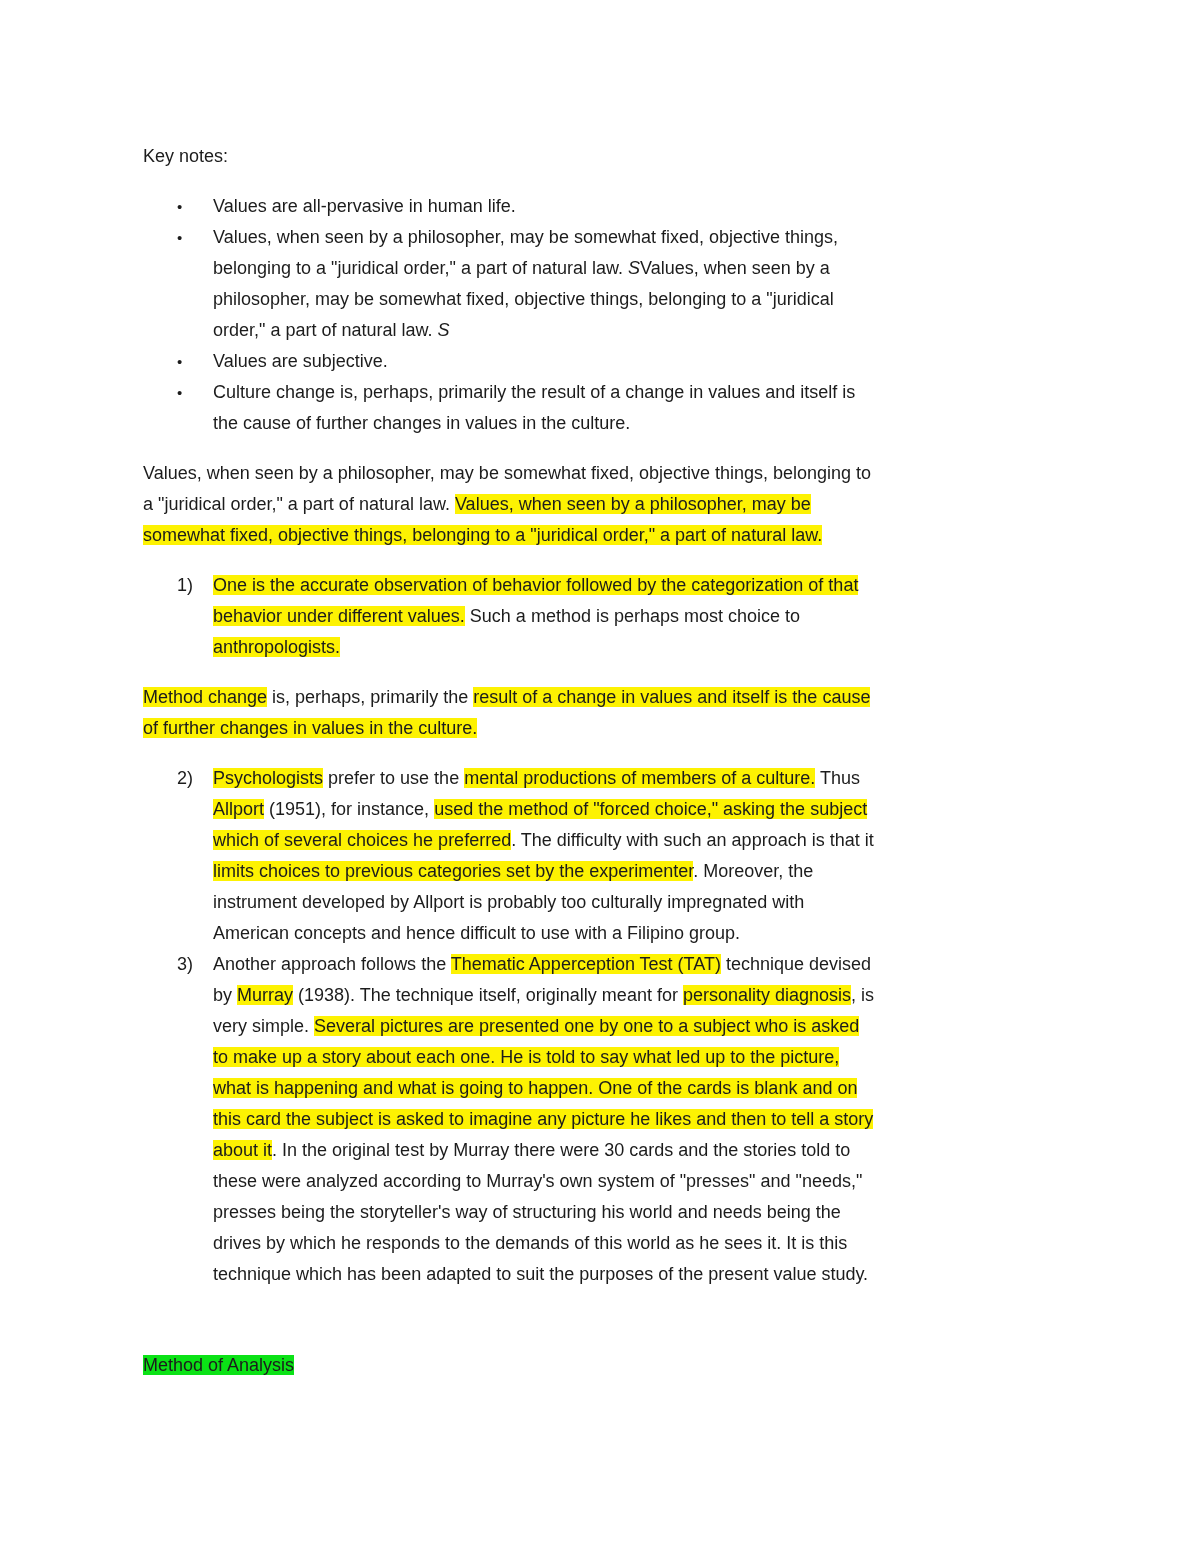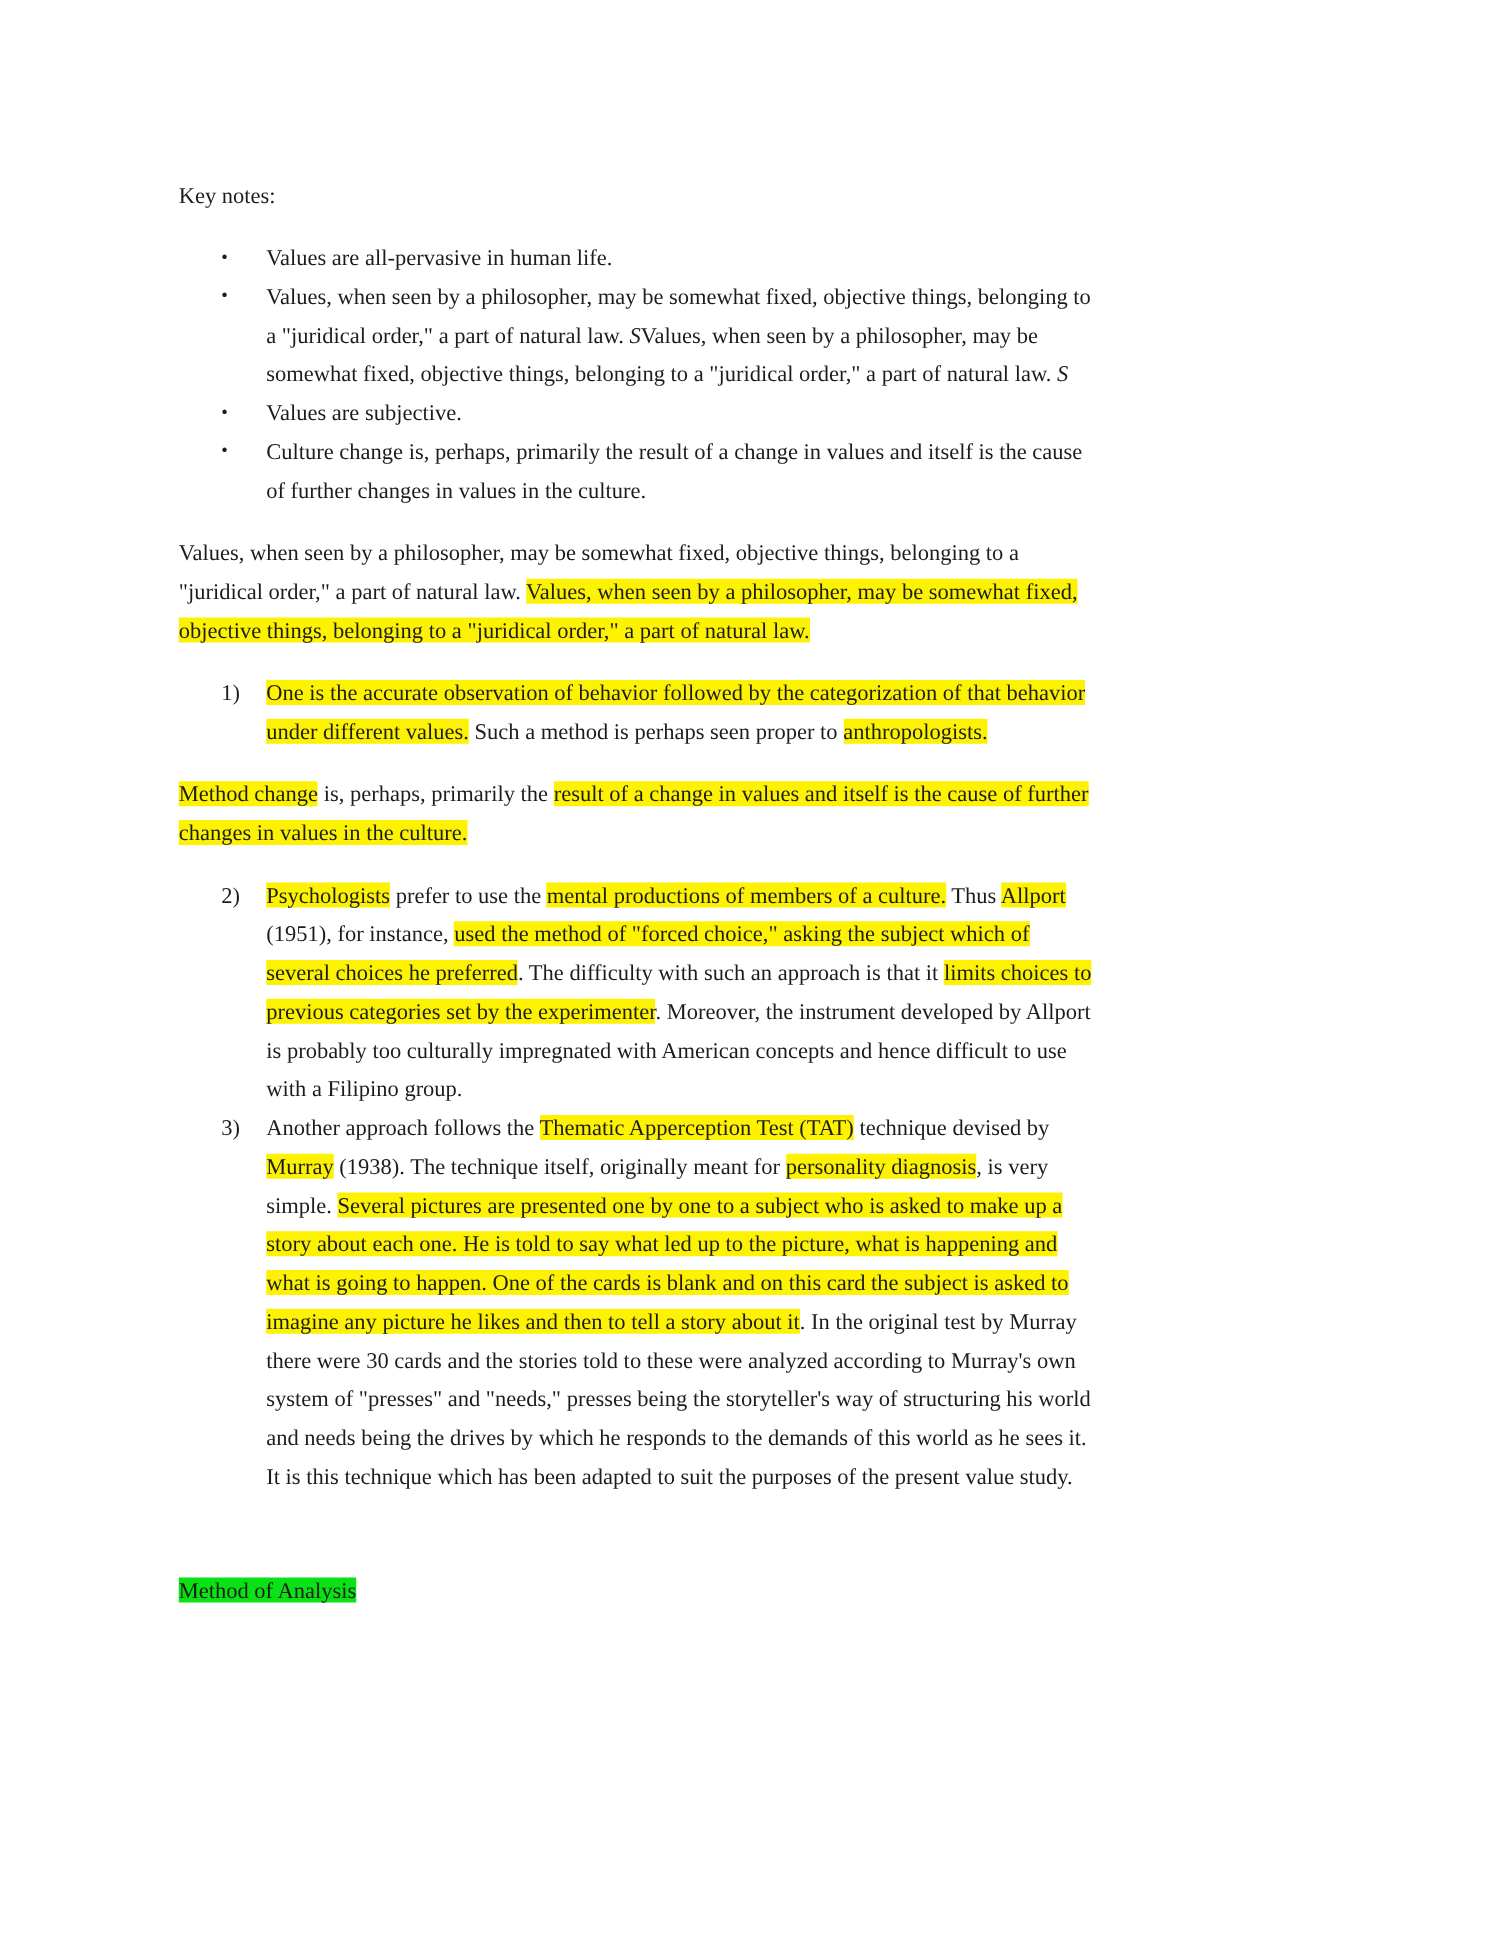--- a/index.html
+++ b/index.html
@@ -8,21 +8,21 @@
     padding: 0;
     background: #ffffff;
   }
   .page {
     position: relative;
     width: 1020px;
     min-height: 1553px;
     box-sizing: border-box;
     background: var(--page-bg, #ffffff);
     padding: 141px 143px 60px 143px;
-    font-family: Liberation Serif, serif;
+    font-family: Liberation Sans, sans-serif;
     font-size: 18px;
     line-height: 31px;
     color: var(--text-color, #1c1c1c);
     -webkit-font-smoothing: antialiased;
   }
   .para {
     margin: 0 0 19px 0;
   }
   .list-block {
     margin: 0 0 19px 0;
@@ -57,21 +57,21 @@
   <div>
       <p class="para"><span>Key notes:</span></p>
       <div class="list-block">
         <div class="list-item"><span class="marker bullet-marker-glyph">•</span><span><span>Values are all-pervasive in human life.</span></span></div>
         <div class="list-item"><span class="marker bullet-marker-glyph">•</span><span><span>Values, when seen by a philosopher, may be somewhat fixed, objective things, belonging to a "juridical order," a part of natural law. </span><span class="italic">S</span><span>Values, when seen by a philosopher, may be somewhat fixed, objective things, belonging to a "juridical order," a part of natural law. </span><span class="italic">S</span></span></div>
         <div class="list-item"><span class="marker bullet-marker-glyph">•</span><span><span>Values are subjective.</span></span></div>
         <div class="list-item"><span class="marker bullet-marker-glyph">•</span><span><span>Culture change is, perhaps, primarily the result of a change in values and itself is the cause of further changes in values in the culture.</span></span></div>
       </div>
       <p class="para"><span>Values, when seen by a philosopher, may be somewhat fixed, objective things, belonging to a "juridical order," a part of natural law. </span><span class="hl-yellow">Values, when seen by a philosopher, may be somewhat fixed, objective things, belonging to a "juridical order," a part of natural law.</span></p>
       <div class="list-block">
-        <div class="list-item"><span class="marker">1)</span><span><span class="hl-yellow">One is the accurate observation of behavior followed by the categorization of that behavior under different values.</span><span> Such a method is perhaps seen proper to </span><span class="hl-yellow">anthropologists.</span></span></div>
+        <div class="list-item"><span class="marker">1)</span><span><span class="hl-yellow">One is the accurate observation of behavior followed by the categorization of that behavior under different values.</span><span> Such a method is perhaps most choice to </span><span class="hl-yellow">anthropologists.</span></span></div>
       </div>
       <p class="para"><span class="hl-yellow">Method change</span><span> is, perhaps, primarily the </span><span class="hl-yellow">result of a change in values and itself is the cause of further changes in values in the culture.</span></p>
       <div class="list-block">
         <div class="list-item"><span class="marker">2)</span><span><span class="hl-yellow">Psychologists</span><span> prefer to use the </span><span class="hl-yellow">mental productions of members of a culture.</span><span> Thus </span><span class="hl-yellow">Allport</span><span> (1951), for instance, </span><span class="hl-yellow">used the method of "forced choice," asking the subject which of several choices he preferred</span><span>. The difficulty with such an approach is that it </span><span class="hl-yellow">limits choices to previous categories set by the experimenter</span><span>. Moreover, the instrument developed by Allport is probably too culturally impregnated with American concepts and hence difficult to use with a Filipino group.</span></span></div>
         <div class="list-item"><span class="marker">3)</span><span><span>Another approach follows the </span><span class="hl-yellow">Thematic Apperception Test (TAT)</span><span> technique devised by </span><span class="hl-yellow">Murray</span><span> (1938). The technique itself, originally meant for </span><span class="hl-yellow">personality diagnosis</span><span>, is very simple. </span><span class="hl-yellow">Several pictures are presented one by one to a subject who is asked to make up a story about each one. He is told to say what led up to the picture, what is happening and what is going to happen. One of the cards is blank and on this card the subject is asked to imagine any picture he likes and then to tell a story about it</span><span>. In the original test by Murray there were 30 cards and the stories told to these were analyzed according to Murray's own system of "presses" and "needs," presses being the storyteller's way of structuring his world and needs being the drives by which he responds to the demands of this world as he sees it. It is this technique which has been adapted to suit the purposes of the present value study.</span></span></div>
       </div>
       <p class="para extra-space-before"><span class="hl-green">Method of Analysis</span></p>
     </div>
 </div>
 

